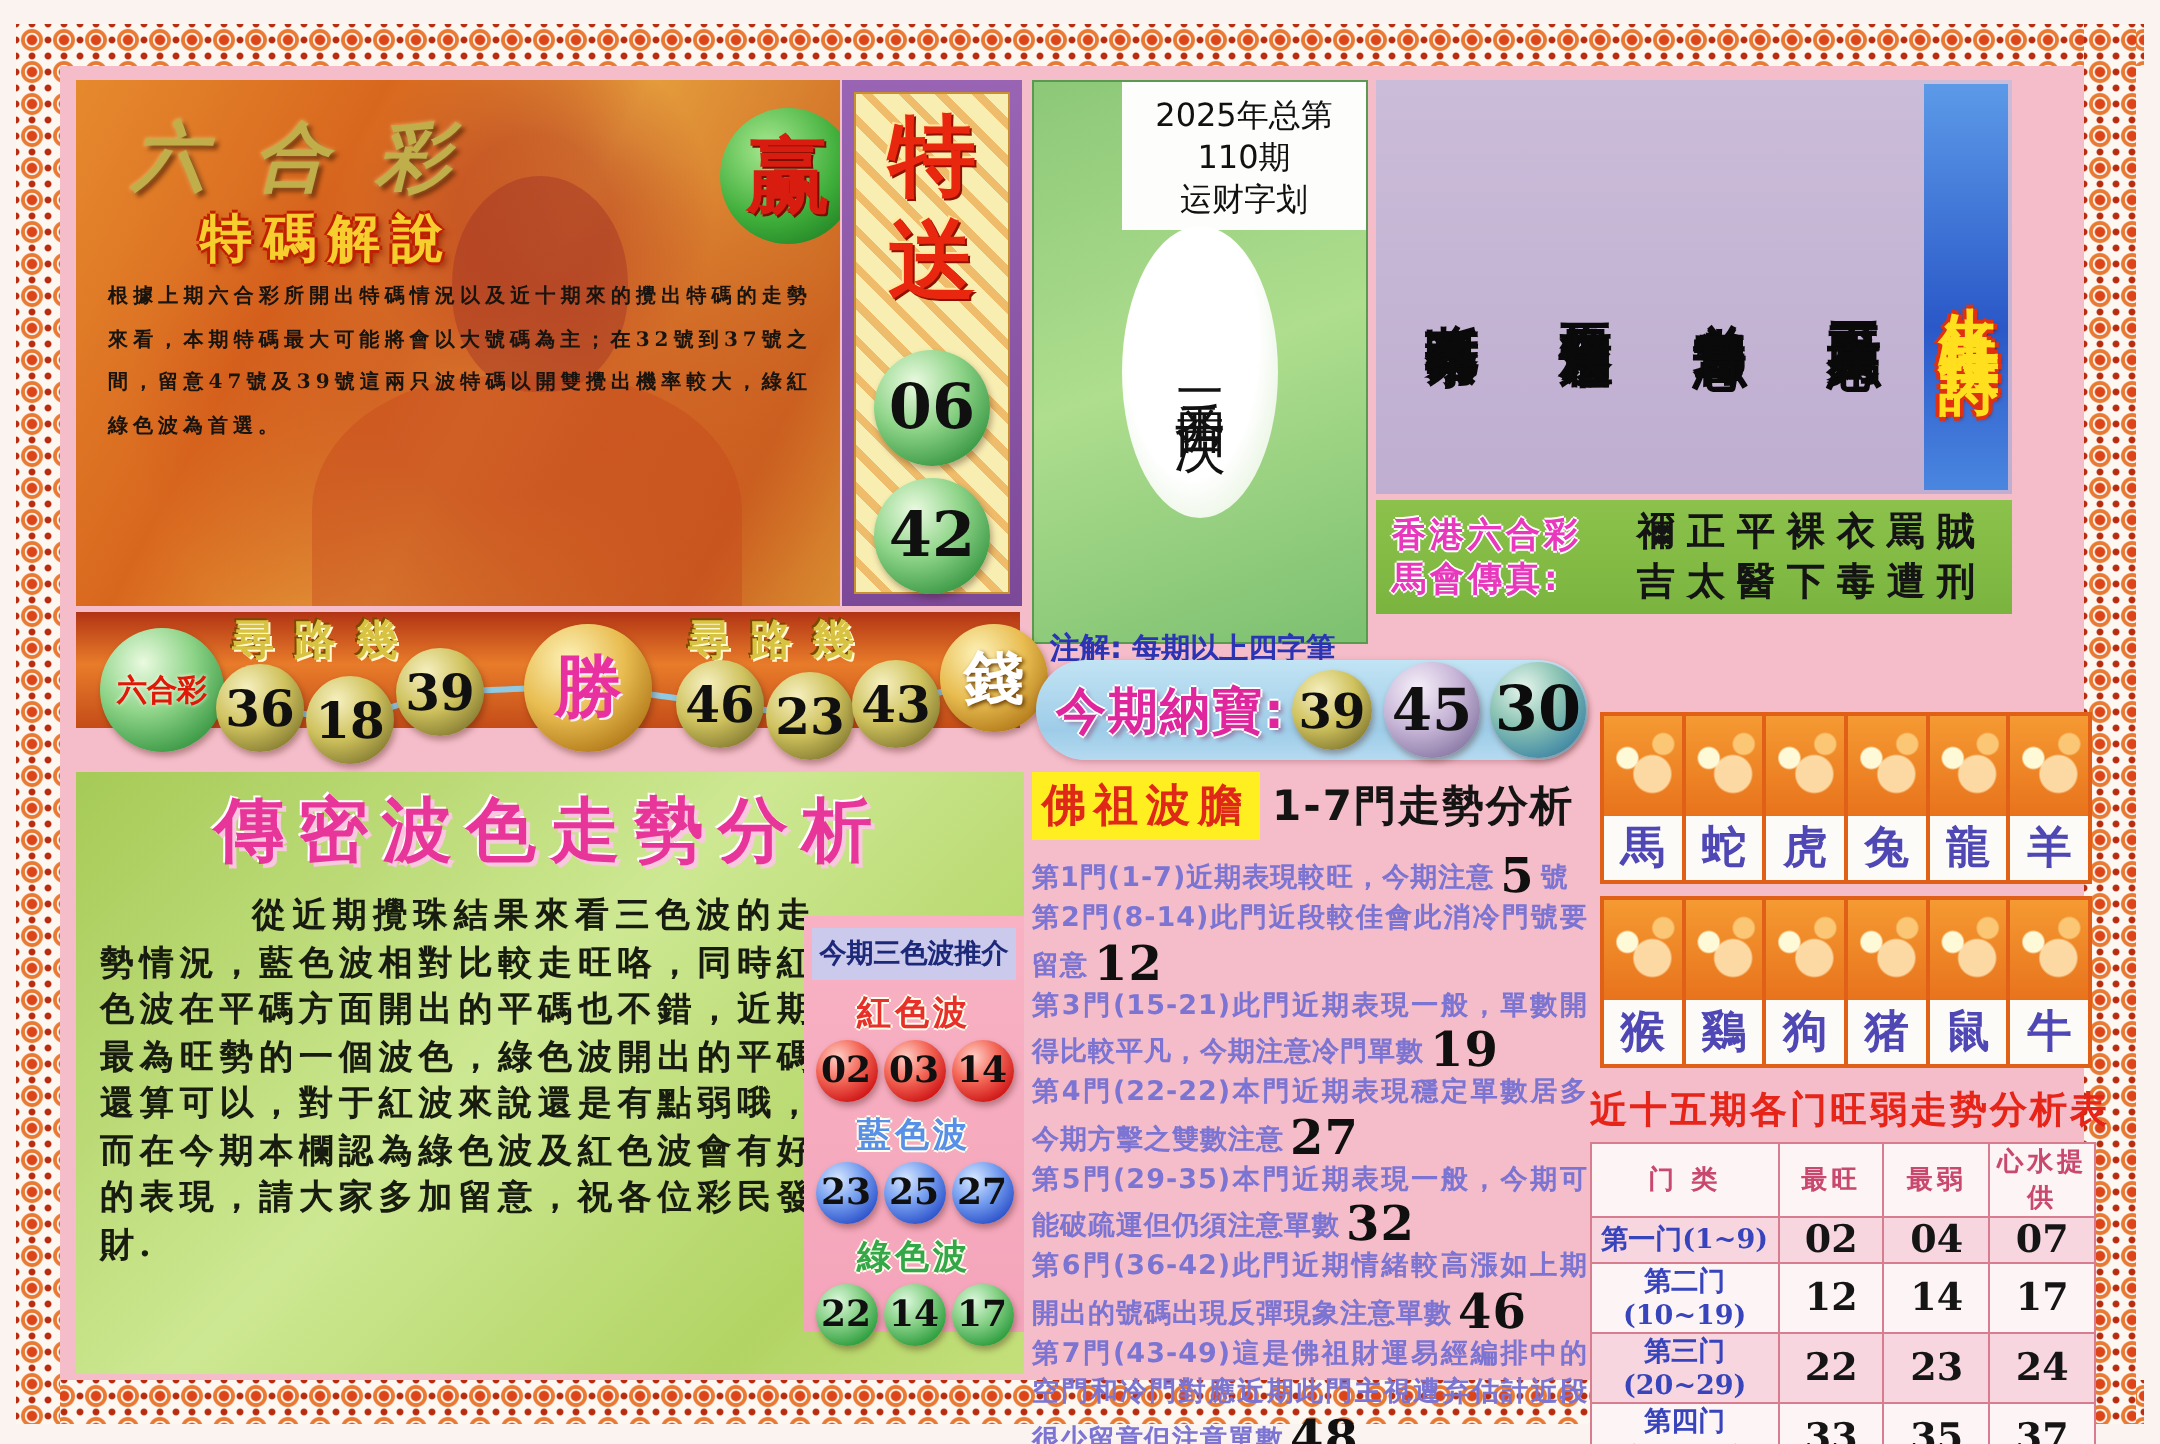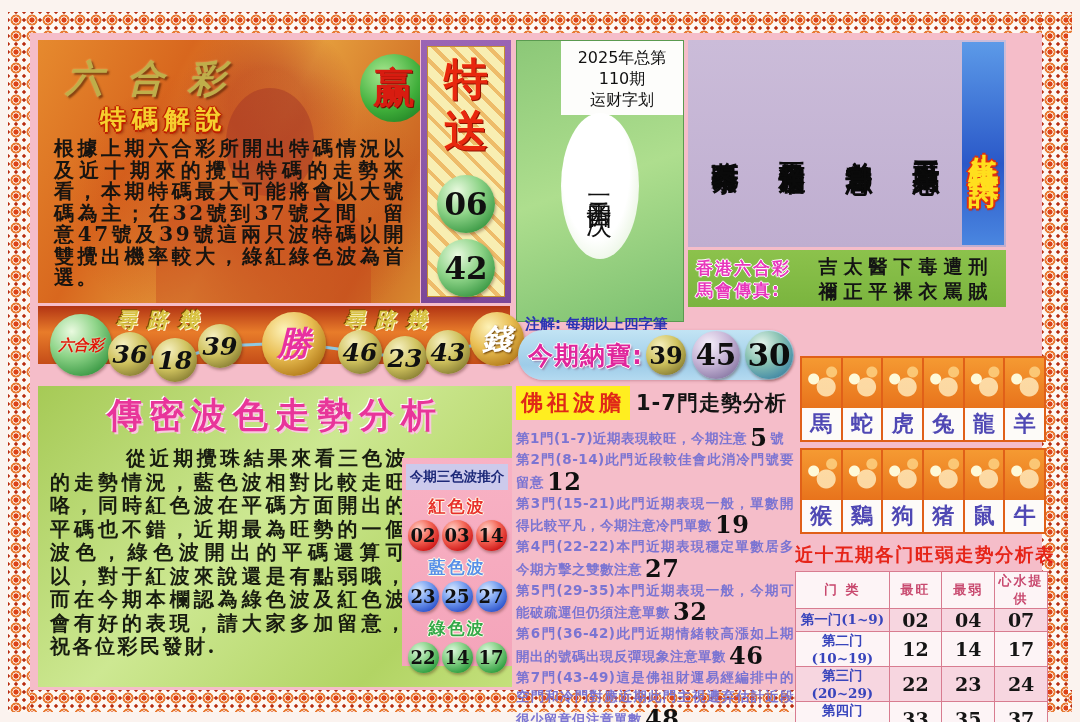--- a/index.html
+++ b/index.html
@@ -56,21 +56,21 @@
   }
   .win-badge {
     position:absolute; left:322px; top:14px; width:68px; height:68px; border-radius:50%;
     background:radial-gradient(circle at 35% 30%, #a8e890, #3fae3a 55%, #1d7c22 90%);
     display:flex; align-items:center; justify-content:center;
   }
   .win-badge span { font-family:"DejaVu Serif",serif; font-weight:bold; font-size:42px; color:#d81c10; text-shadow:1px 1px 0 #7a0c00; }
   .bt-body {
     position:absolute; left:16px; top:98px; width:352px;
     font-family:"DejaVu Serif",serif; font-weight:bold;
-    font-size:20px; line-height:21.5px; letter-spacing:2.5px;
+    font-size:10px; line-height:21.5px; letter-spacing:2.5px;
     color:#181410; text-align:justify;
   }
 
   
   .tesong { left:421px; top:40px; width:90px; height:263px; background:linear-gradient(180deg,#9a64b4,#7c4898); padding:6px; }
   .tesong-in {
     width:100%; height:100%;
     background:repeating-linear-gradient(45deg,#f8eeb2 0 9px,#eebc6a 9px 13px);
     border:1px solid #c89030; position:relative;
   }
@@ -129,21 +129,21 @@
   .fax-brand { width:118px; padding:7px 0 0 8px; }
   .fax-brand div {
     font-weight:bold; font-size:17px; line-height:22px; color:#e838bc; letter-spacing:2px;
     text-shadow:1px 0 #fff,-1px 0 #fff,0 1px #fff,0 -1px #fff;
     white-space:nowrap;
   }
   .fax-verse { flex:1; text-align:center; padding-top:4px; }
   .fax-verse div { font-family:"DejaVu Serif",serif; font-weight:bold; font-size:19px; line-height:25px; letter-spacing:6px; color:#141414; }
 
   
-  .pathstrip { left:38px; top:306px; width:472px; height:58px; background:linear-gradient(180deg,#b23414,#e87c2a 45%,#c44c18); overflow:visible;font-style:italic; }
+  .pathstrip { left:38px; top:306px; width:472px; height:58px; background:linear-gradient(180deg,#b23414,#e87c2a 45%,#c44c18); overflow:visible; }
   .ps-line { position:absolute; left:0; top:0; }
   .ps-ball { position:absolute; }
   .ps-lbl {
     position:absolute; top:0; font-weight:bold; font-size:21px; letter-spacing:10px; color:#d8c241;
     text-shadow:1px 1px 0 #fff8d0, -1px -1px 0 #7a4a00; white-space:nowrap;
   }
   .ps-left-ball span { font-weight:bold; font-size:15px; color:#e01808; letter-spacing:0; text-shadow:0 0 2px #ffe; }
   .ps-win span  { font-weight:bold; font-size:34px; color:#e830a0; text-shadow:1px 1px 0 #fff0f8; font-family:"DejaVu Serif",serif; }
   .ps-money span{ font-weight:bold; font-size:30px; color:#fff; text-shadow:1px 1px 2px #6a3c00; font-family:"DejaVu Serif",serif; }
 
@@ -193,21 +193,21 @@
 
   
   .bose { left:38px; top:386px; width:474px; height:301px; background:linear-gradient(135deg,#a6ca56,#cde892 45%,#b2d464 80%,#c4e07c); }
   .bs-title {
     text-align:center; margin-top:6px; font-weight:900; font-size:35px; letter-spacing:7px; color:#e8359a;
     text-shadow:2px 2px 0 #f8c8de, -1px -1px 0 #ffffff;
     white-space:nowrap;
   }
   .bs-body {
     margin:8px 14px 0 12px; width:358px;
-    font-family:"DejaVu Serif",serif; font-weight:bold; font-size:20px; line-height:23.5px;
+    font-family:"DejaVu Serif",serif; font-weight:bold; font-size:17px; line-height:23.5px;
     letter-spacing:2.5px; color:#181c10; text-align:justify; text-indent:76px;
   }
 
   
   .sanse { left:402px; top:458px; width:110px; height:208px; background:linear-gradient(180deg,#f8b2c4,#f4a4ba); }
   .ss-title { margin:6px 4px 0; height:26px; background:#cccaec; display:flex; align-items:center; justify-content:center; }
   .ss-title span { font-weight:bold; font-size:13.5px; color:#1c2878; white-space:nowrap; }
   .ss-lbl { text-align:center; margin-top:5px; font-weight:bold; font-size:17px; letter-spacing:2px;
     text-shadow:1px 0 #ffe, -1px 0 #ffe, 0 1px #ffe, 0 -1px #ffe; }
   .ss-lbl.red { color:#e8302a; } .ss-lbl.blue { color:#5890e8; } .ss-lbl.green { color:#34a848; }
@@ -289,22 +289,22 @@
     <span>生肖特供詩</span>
   </div>
 </div>
 
 <div class="panel fax">
   <div class="fax-brand">
     <div>香港六合彩</div>
     <div>馬會傳真:</div>
   </div>
   <div class="fax-verse">
+    <div>禰正平裸衣罵賊</div>
     <div>吉太醫下毒遭刑</div>
-    <div>禰正平裸衣罵賊</div>
   </div>
 </div>
 
 <div class="panel pathstrip">
   <svg class="ps-line" width="472" height="77">
     <polyline points="44,38 92,48 137,54 182,40 256,37 322,46 367,52 410,46 459,33" fill="none" stroke="#8fc9e2" stroke-width="3"></polyline>
   </svg>
   <div class="ps-lbl" style="left:78px;">尋路幾</div>
   <div class="ps-lbl" style="left:306px;">尋路幾</div>
   <div class="ball b-green ps-ball ps-left-ball" style="left:12px; top:8px; width:62px; height:62px;">

